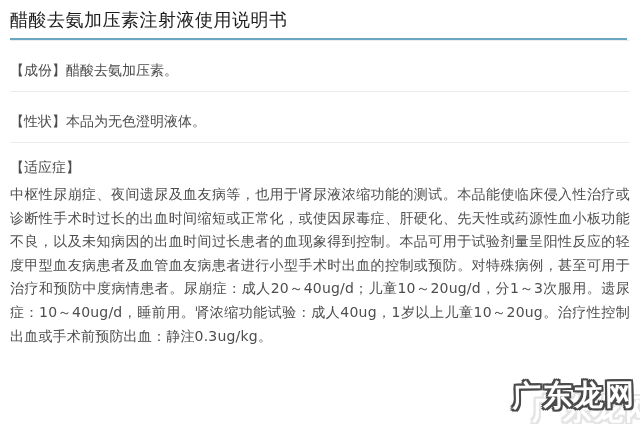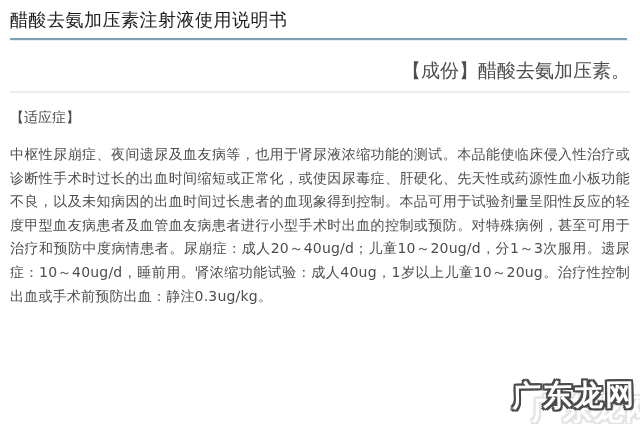--- a/index.html
+++ b/index.html
@@ -40,27 +40,26 @@
     font-size:14px;
     line-height:14px;
   }
   .divider{
     border:0;
     border-top:1px solid var(--divider);
     margin:0;
   }
   .sec-inline{
     padding:22px 0 13px;
-    font-size:19px;
+    font-size:14px;
     line-height:15px;
-    text-align:right;
   }
   .sec-indications{padding-top:17px;}
   .sec-indications .sec-label{
-    margin:0 0 18px;
+    margin:0 0 8px;
     font-size:14px;
     line-height:15px;
   }
   .sec-indications .body-paragraph{
     margin:0;
     font-size:14px;
     line-height:23.6px;
     text-align:justify;
     letter-spacing:0.2px;
   }
@@ -107,20 +106,23 @@
 
 
   <hr class="divider">
 
   <div class="sec-inline">
     <span>【成份】</span><span>醋酸去氨加压素。</span>
   </div>
 
   <hr class="divider">
 
+  <div class="sec-inline">
+    <span>【性状】</span><span>本品为无色澄明液体。</span>
+  </div>
 
   <hr class="divider">
 
   <div class="sec-indications">
     <p class="sec-label">【适应症】</p>
     <p class="body-paragraph">中枢性尿崩症、夜间遗尿及血友病等，也用于肾尿液浓缩功能的测试。本品能使临床侵入性治疗或诊断性手术时过长的出血时间缩短或正常化，或使因尿毒症、肝硬化、先天性或药源性血小板功能不良，以及未知病因的出血时间过长患者的血现象得到控制。本品可用于试验剂量呈阳性反应的轻度甲型血友病患者及血管血友病患者进行小型手术时出血的控制或预防。对特殊病例，甚至可用于治疗和预防中度病情患者。尿崩症：成人20～40ug/d；儿童10～20ug/d，分1～3次服用。遗尿症：10～40ug/d，睡前用。肾浓缩功能试验：成人40ug，1岁以上儿童10～20ug。治疗性控制出血或手术前预防出血：静注0.3ug/kg。</p>
   </div>
 
 </div>
 

